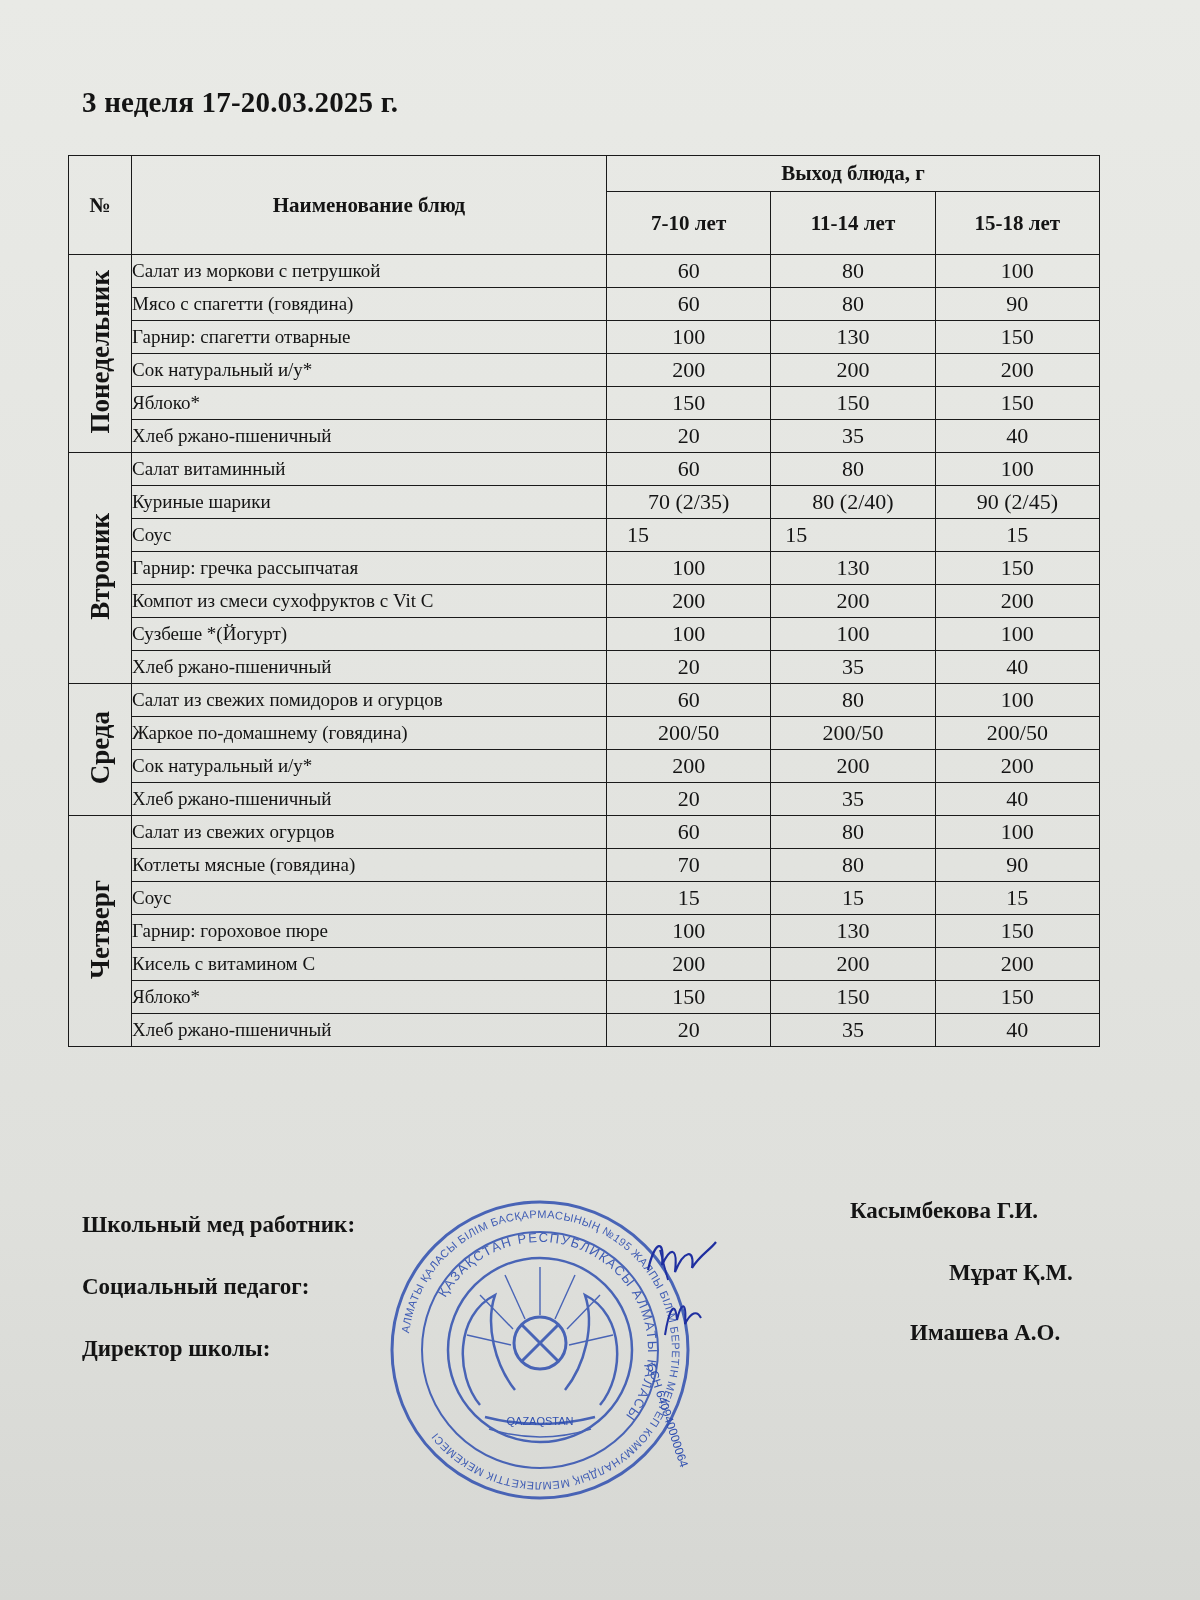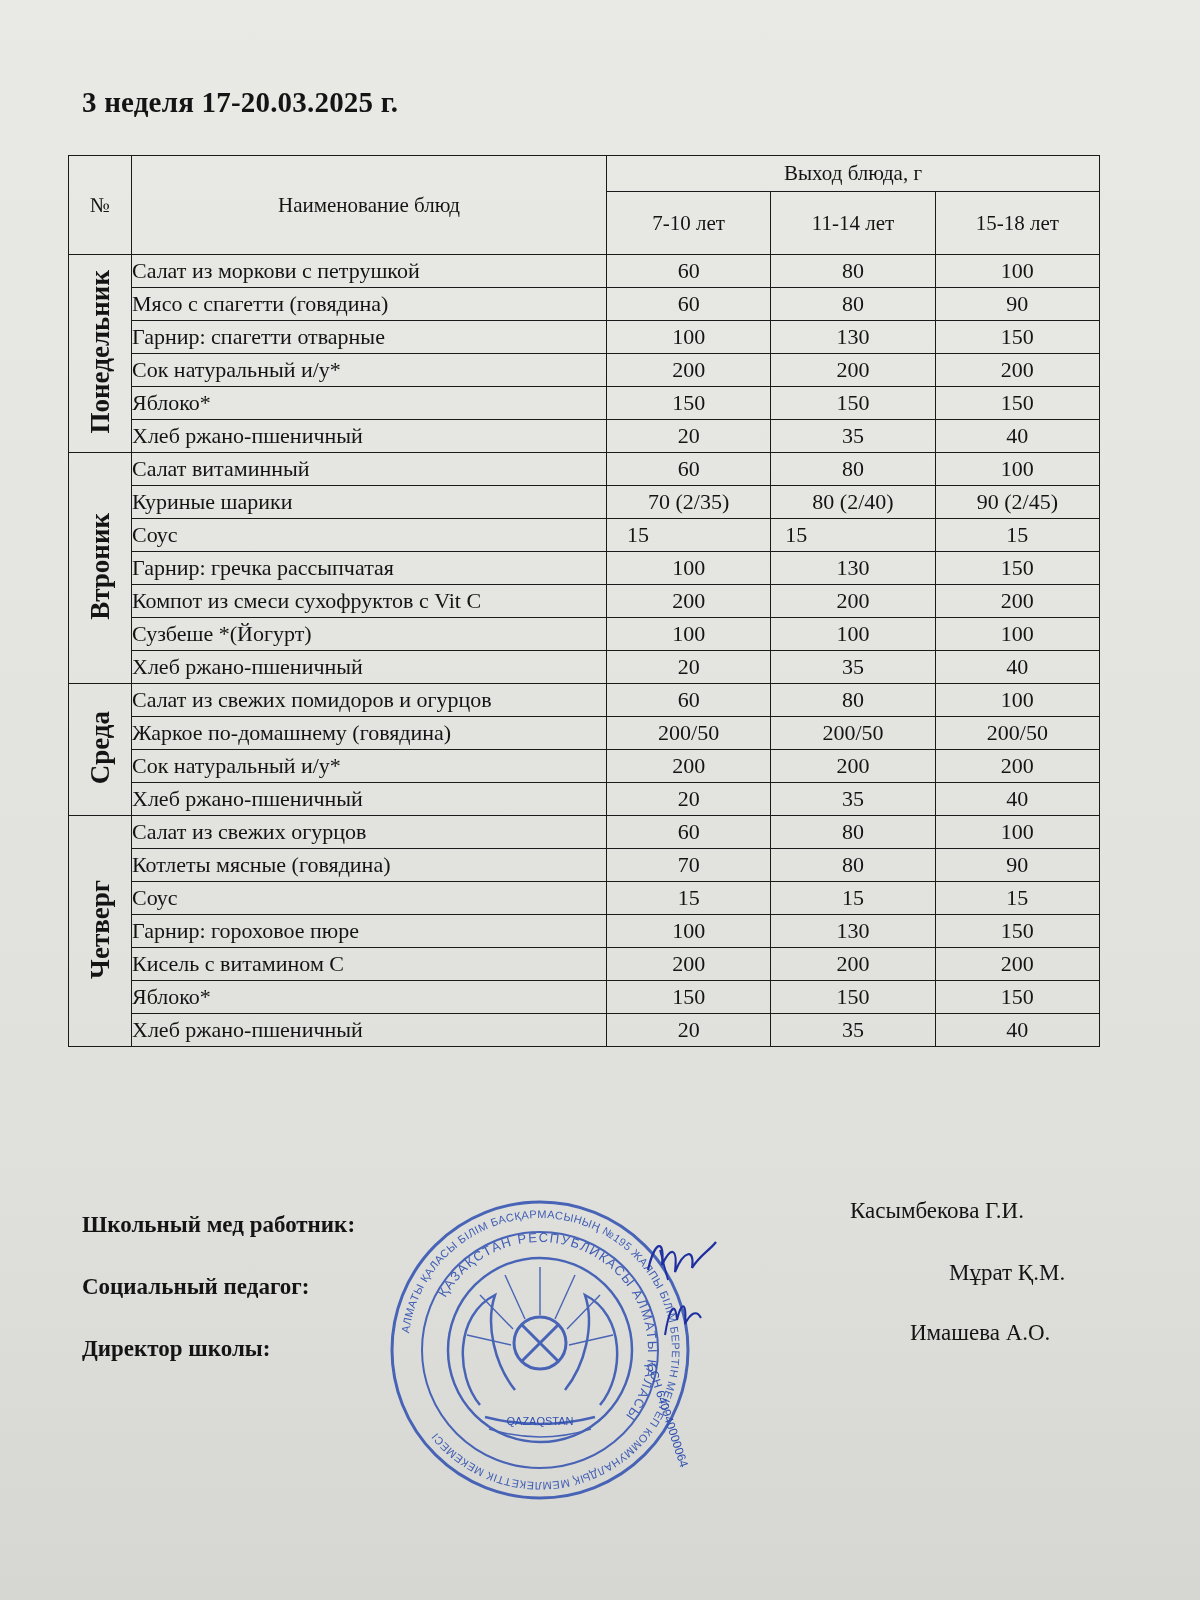--- a/index.html
+++ b/index.html
@@ -18,51 +18,51 @@
     position: absolute; left: 68px; top: 155px;
     width: 1032px;
     border-collapse: collapse;
     table-layout: fixed;
   }
   table.menu td, table.menu th {
     border: 1.6px solid #1a1a1a;
     padding: 0;
   }
   th {
-    font-weight: normal; font-size: 21px; text-align: center;
+    font-weight: bold; font-size: 21px; text-align: center;
   }
   th.num-h { width: 62px; height: 98px; }
   th.name-h { width: 474px; }
   th.yield-h { height: 34px; }
   th.age-h { height: 60px; }
   td.day {
     width: 62px; text-align: center; vertical-align: middle;
   }
   td.day .vlabel {
     display: inline-block;
     writing-mode: vertical-rl;
     transform: rotate(180deg);
     font-weight: bold; font-size: 27px;
     white-space: nowrap;
   }
   td.dish {
-    font-size: 22px; padding-left: 12px; height: 32px;
+    font-size: 19px; padding-left: 12px; height: 32px;
     white-space: nowrap; overflow: hidden;
   }
   td.val {
     font-size: 22px; text-align: center; height: 32px;
   }
   td.val.left { text-align: left; padding-left: 20px; }
   .sign-label {
     position: absolute; left: 0; white-space: nowrap;
     font-weight: bold; font-size: 23px;
   }
   .sign-name {
     position: absolute; white-space: nowrap;
-    font-weight: normal; font-size: 23px;
+    font-weight: bold; font-size: 23px;
   }
   .stamp {
     position: absolute; left: 385px; top: 1195px;
     width: 310px; height: 310px;
   }
   .signature {
     position: absolute;
   }
 </style>
 </head>

